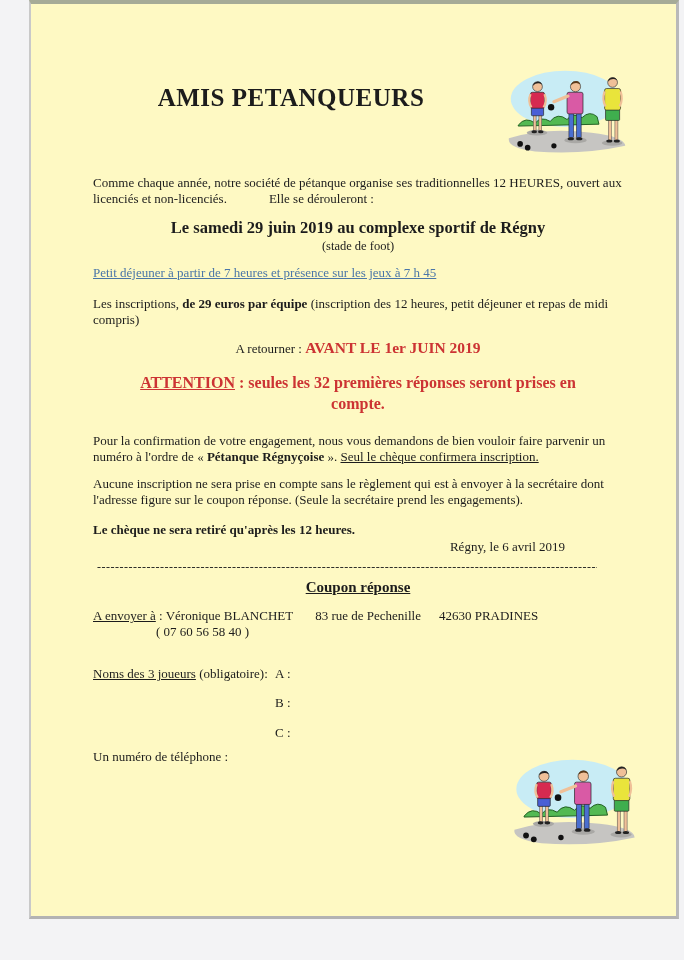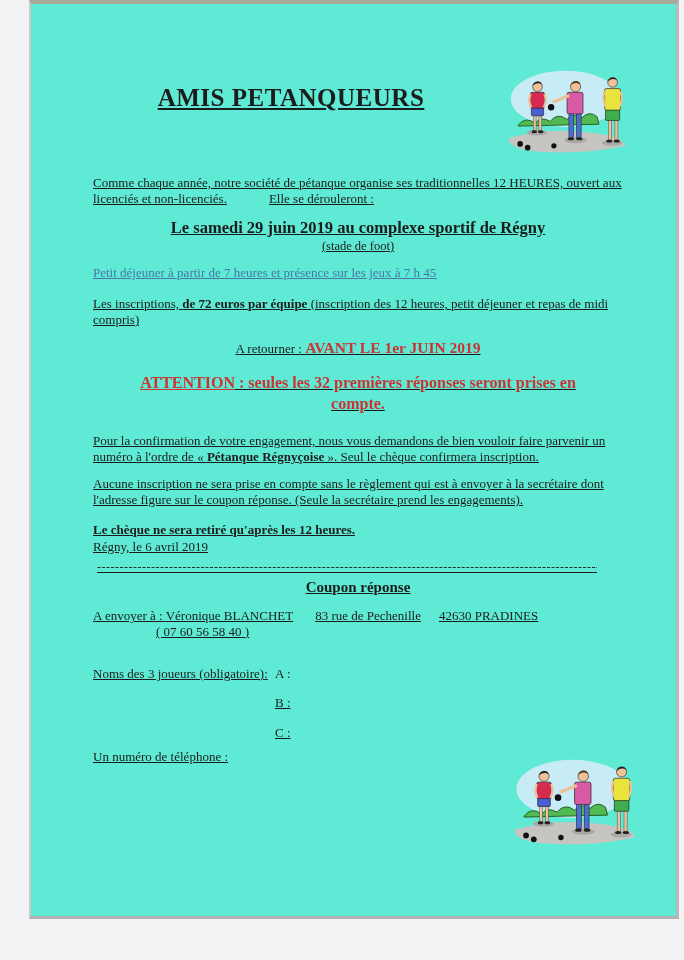--- a/index.html
+++ b/index.html
@@ -5,26 +5,25 @@
   * { margin:0; padding:0; box-sizing:border-box; }
   html,body { width:684px; height:960px; overflow:hidden; }
   body {
     background:#f3f3f5;
     font-family:"Liberation Serif", serif;
     color:#1c1c1c;
     position:relative;
   }
   .page {
     position:absolute; left:29px; top:0; width:650px; height:919px;
-    background:#5eead4;
+    background:#fef9c3;
     border-top:4px solid #a6ab97;
     border-right:3px solid #b9b9b9;
     border-bottom:3px solid #b3b3b3;
     border-left:2px solid #c9c9c9;
-    text-decoration:underline;
   }
   .content { position:relative; padding:0 0 0 62px; font-size:13px; line-height:16px; }
   .line { white-space:nowrap; }
 
   .doc-title {
     margin-top:80px; width:396px; text-align:center;
     font-size:25px; line-height:28px; font-weight:bold; letter-spacing:0.5px;
   }
   .clipart { position:absolute; }
   .clipart-top { left:476px; top:58px; width:122px; height:100px; }
@@ -48,21 +47,21 @@
   .deadline .red-strong { color:#cc3333; font-weight:bold; font-size:15.5px;text-align:center; }
 
   .attention { margin-top:13px; color:#cc3333; font-weight:bold; font-size:16px; line-height:21px; }
 
   .confirmation { margin-top:19px; }
   .registration { margin-top:11px; }
   .cheque-note { margin-top:14px; font-weight:bold; }
 
   .arrival { margin-top:8px; color:#bd3a3a; font-size:16.5px; line-height:20px; }
 
-  .dateline { margin-top:1px; width:472px; text-align:left; }
+  .dateline { margin-top:1px; width:472px; text-align:right; }
 
   .divider {
     margin-top:6px; margin-left:4px; width:500px;
     overflow:hidden; white-space:nowrap;
     font-size:12px; line-height:12px; letter-spacing:0.5px; color:#222;
   }
 
   .coupon-title { margin-top:5px; font-size:15px; line-height:18px; font-weight:bold; }
   .coupon-title span { text-decoration:underline; }
 
@@ -184,21 +183,21 @@
 
     <div class="center-block event-heading line">Le samedi 29 juin 2019 au complexe sportif de Régny</div>
     <div class="center-block event-sub line">(stade de foot)</div>
 
     <div class="bf-link line">
       <span>Petit déjeuner à partir de 7 heures et présence sur les jeux à 7 h 45</span>
     </div>
 
     <div class="fees">
       <div class="line">
-        <span>Les inscriptions, </span><span class="bold">de 72 euros par équipe</span><span> (inscription des 12 heures, petit déjeuner et repas de midi</span>
+        <span>Les inscriptions, </span><span class="bold">de 29 euros par équipe</span><span> (inscription des 12 heures, petit déjeuner et repas de midi</span>
       </div>
       <div class="line">compris)</div>
     </div>
 
     <div class="center-block deadline line">
       <span>A retourner : </span><span class="red-strong">AVANT LE 1er JUIN 2019</span>
     </div>
 
     <div class="center-block attention">
       <div class="line">

